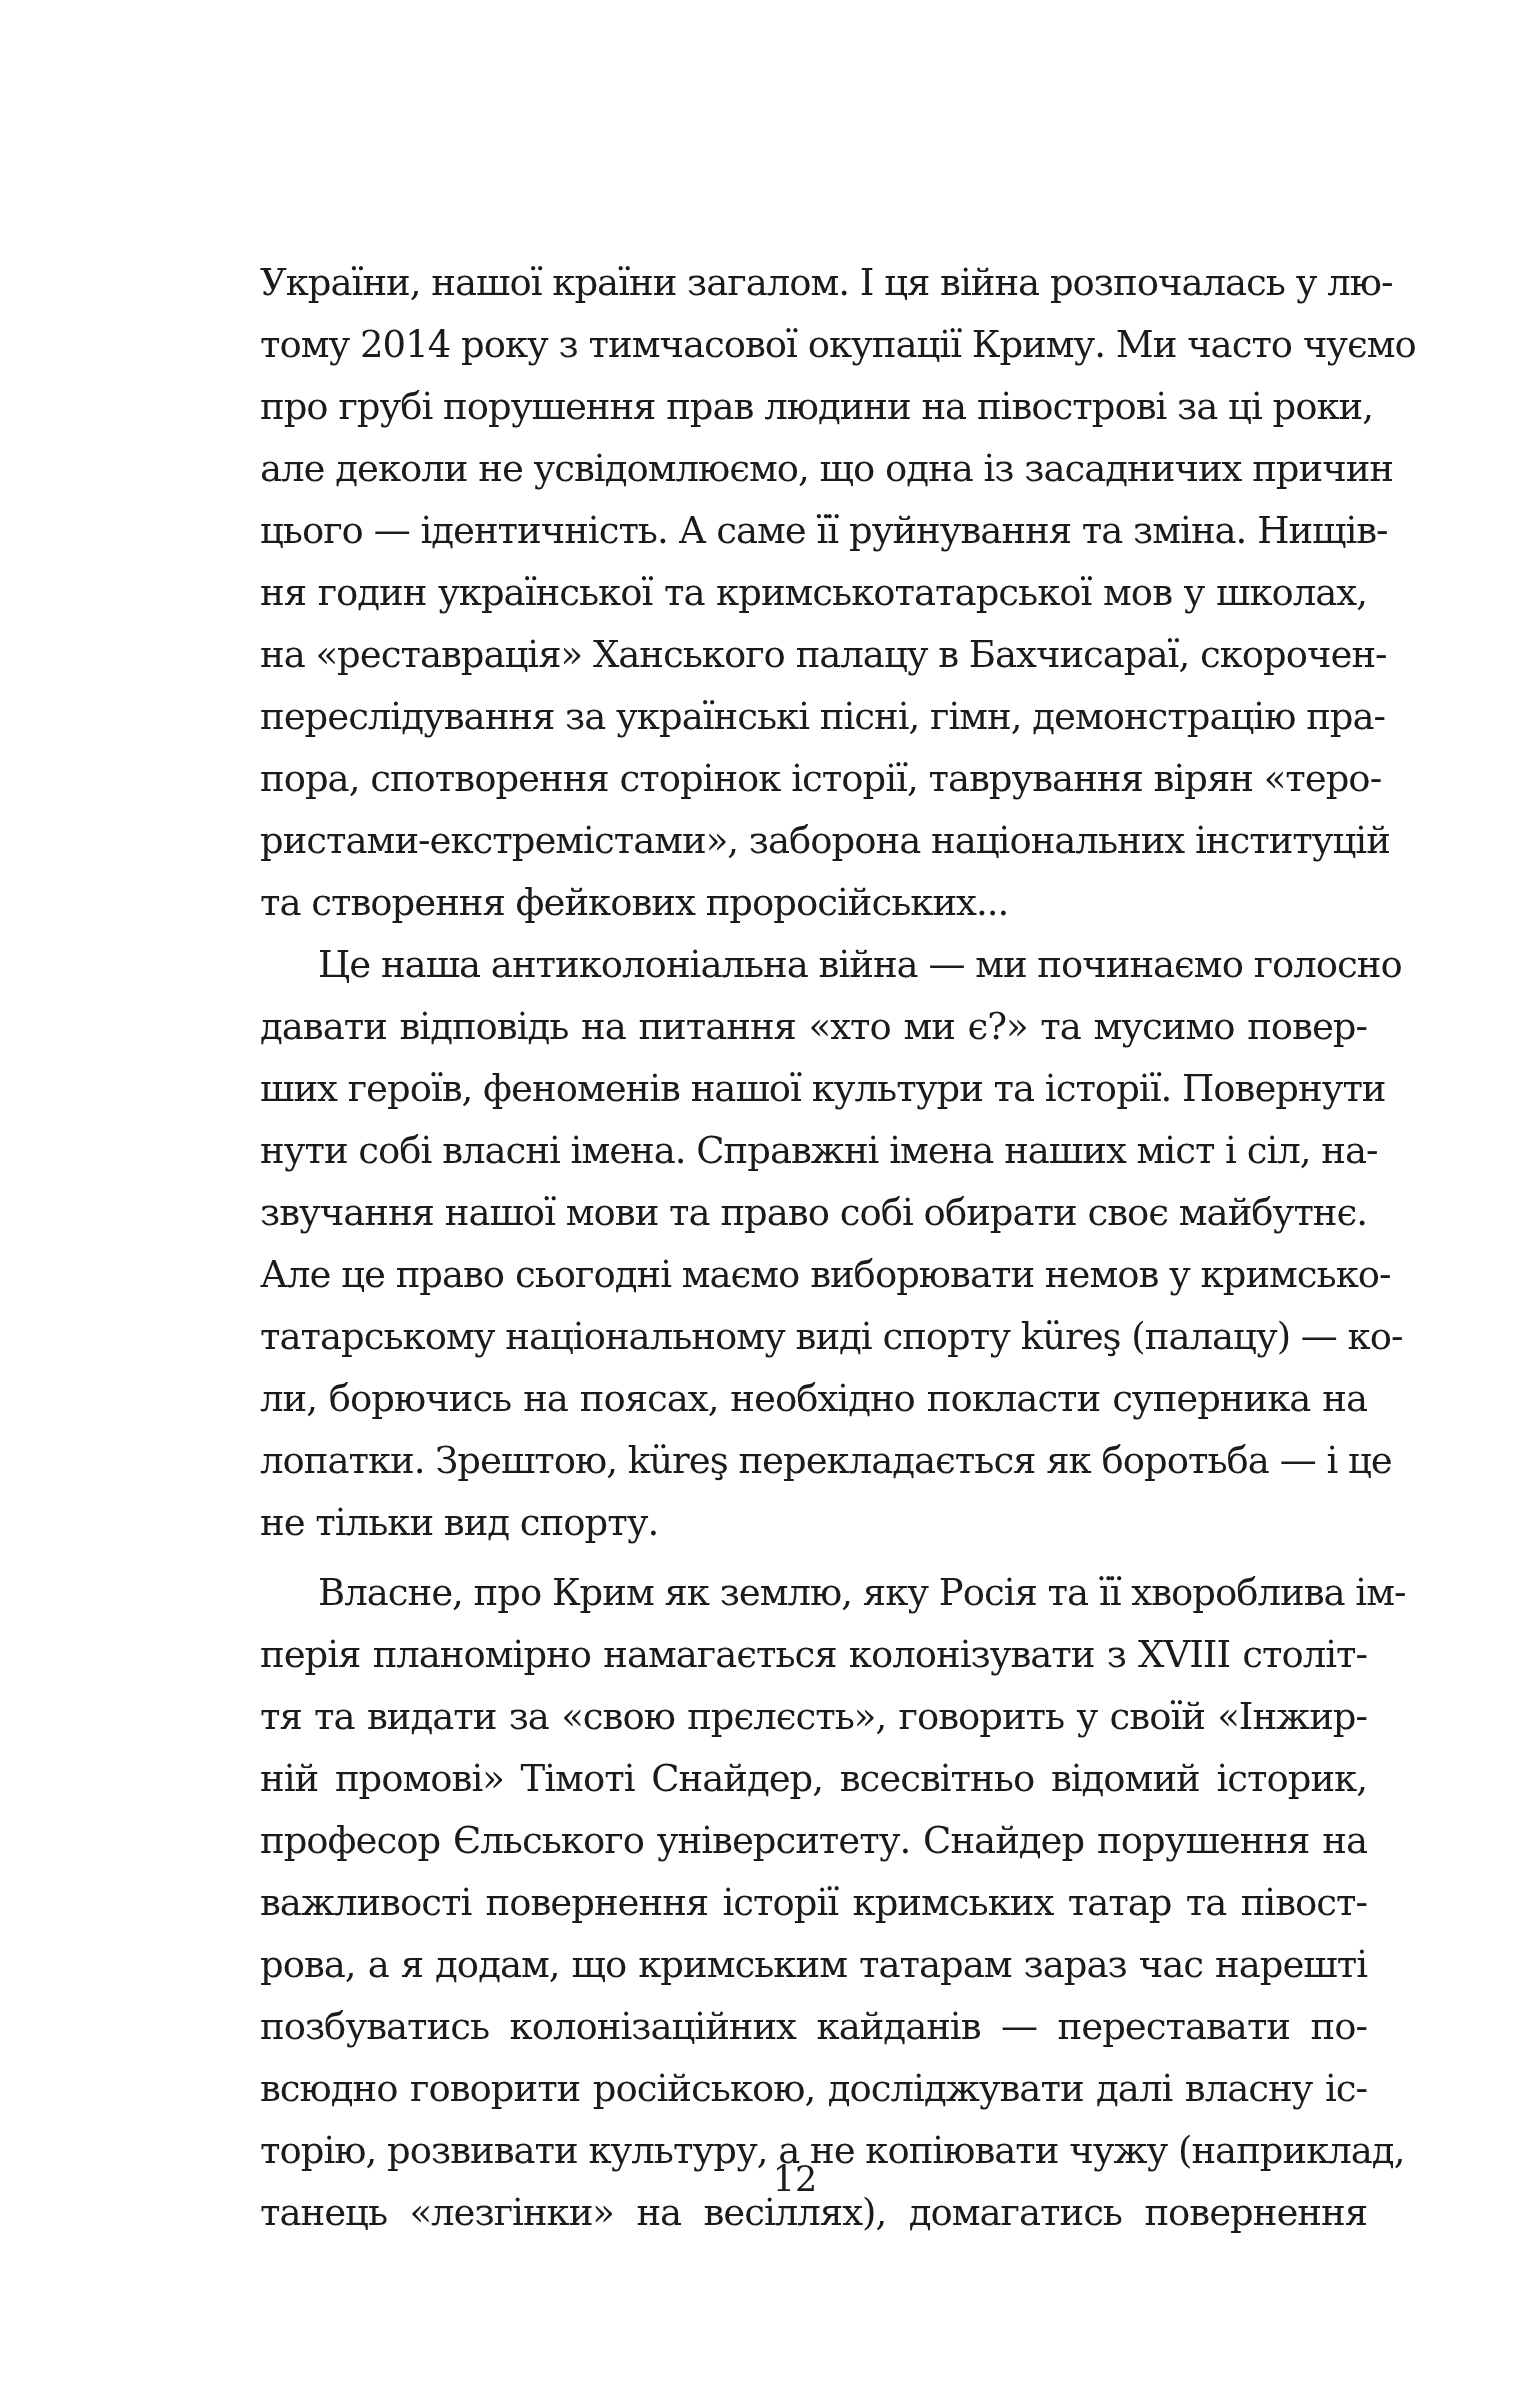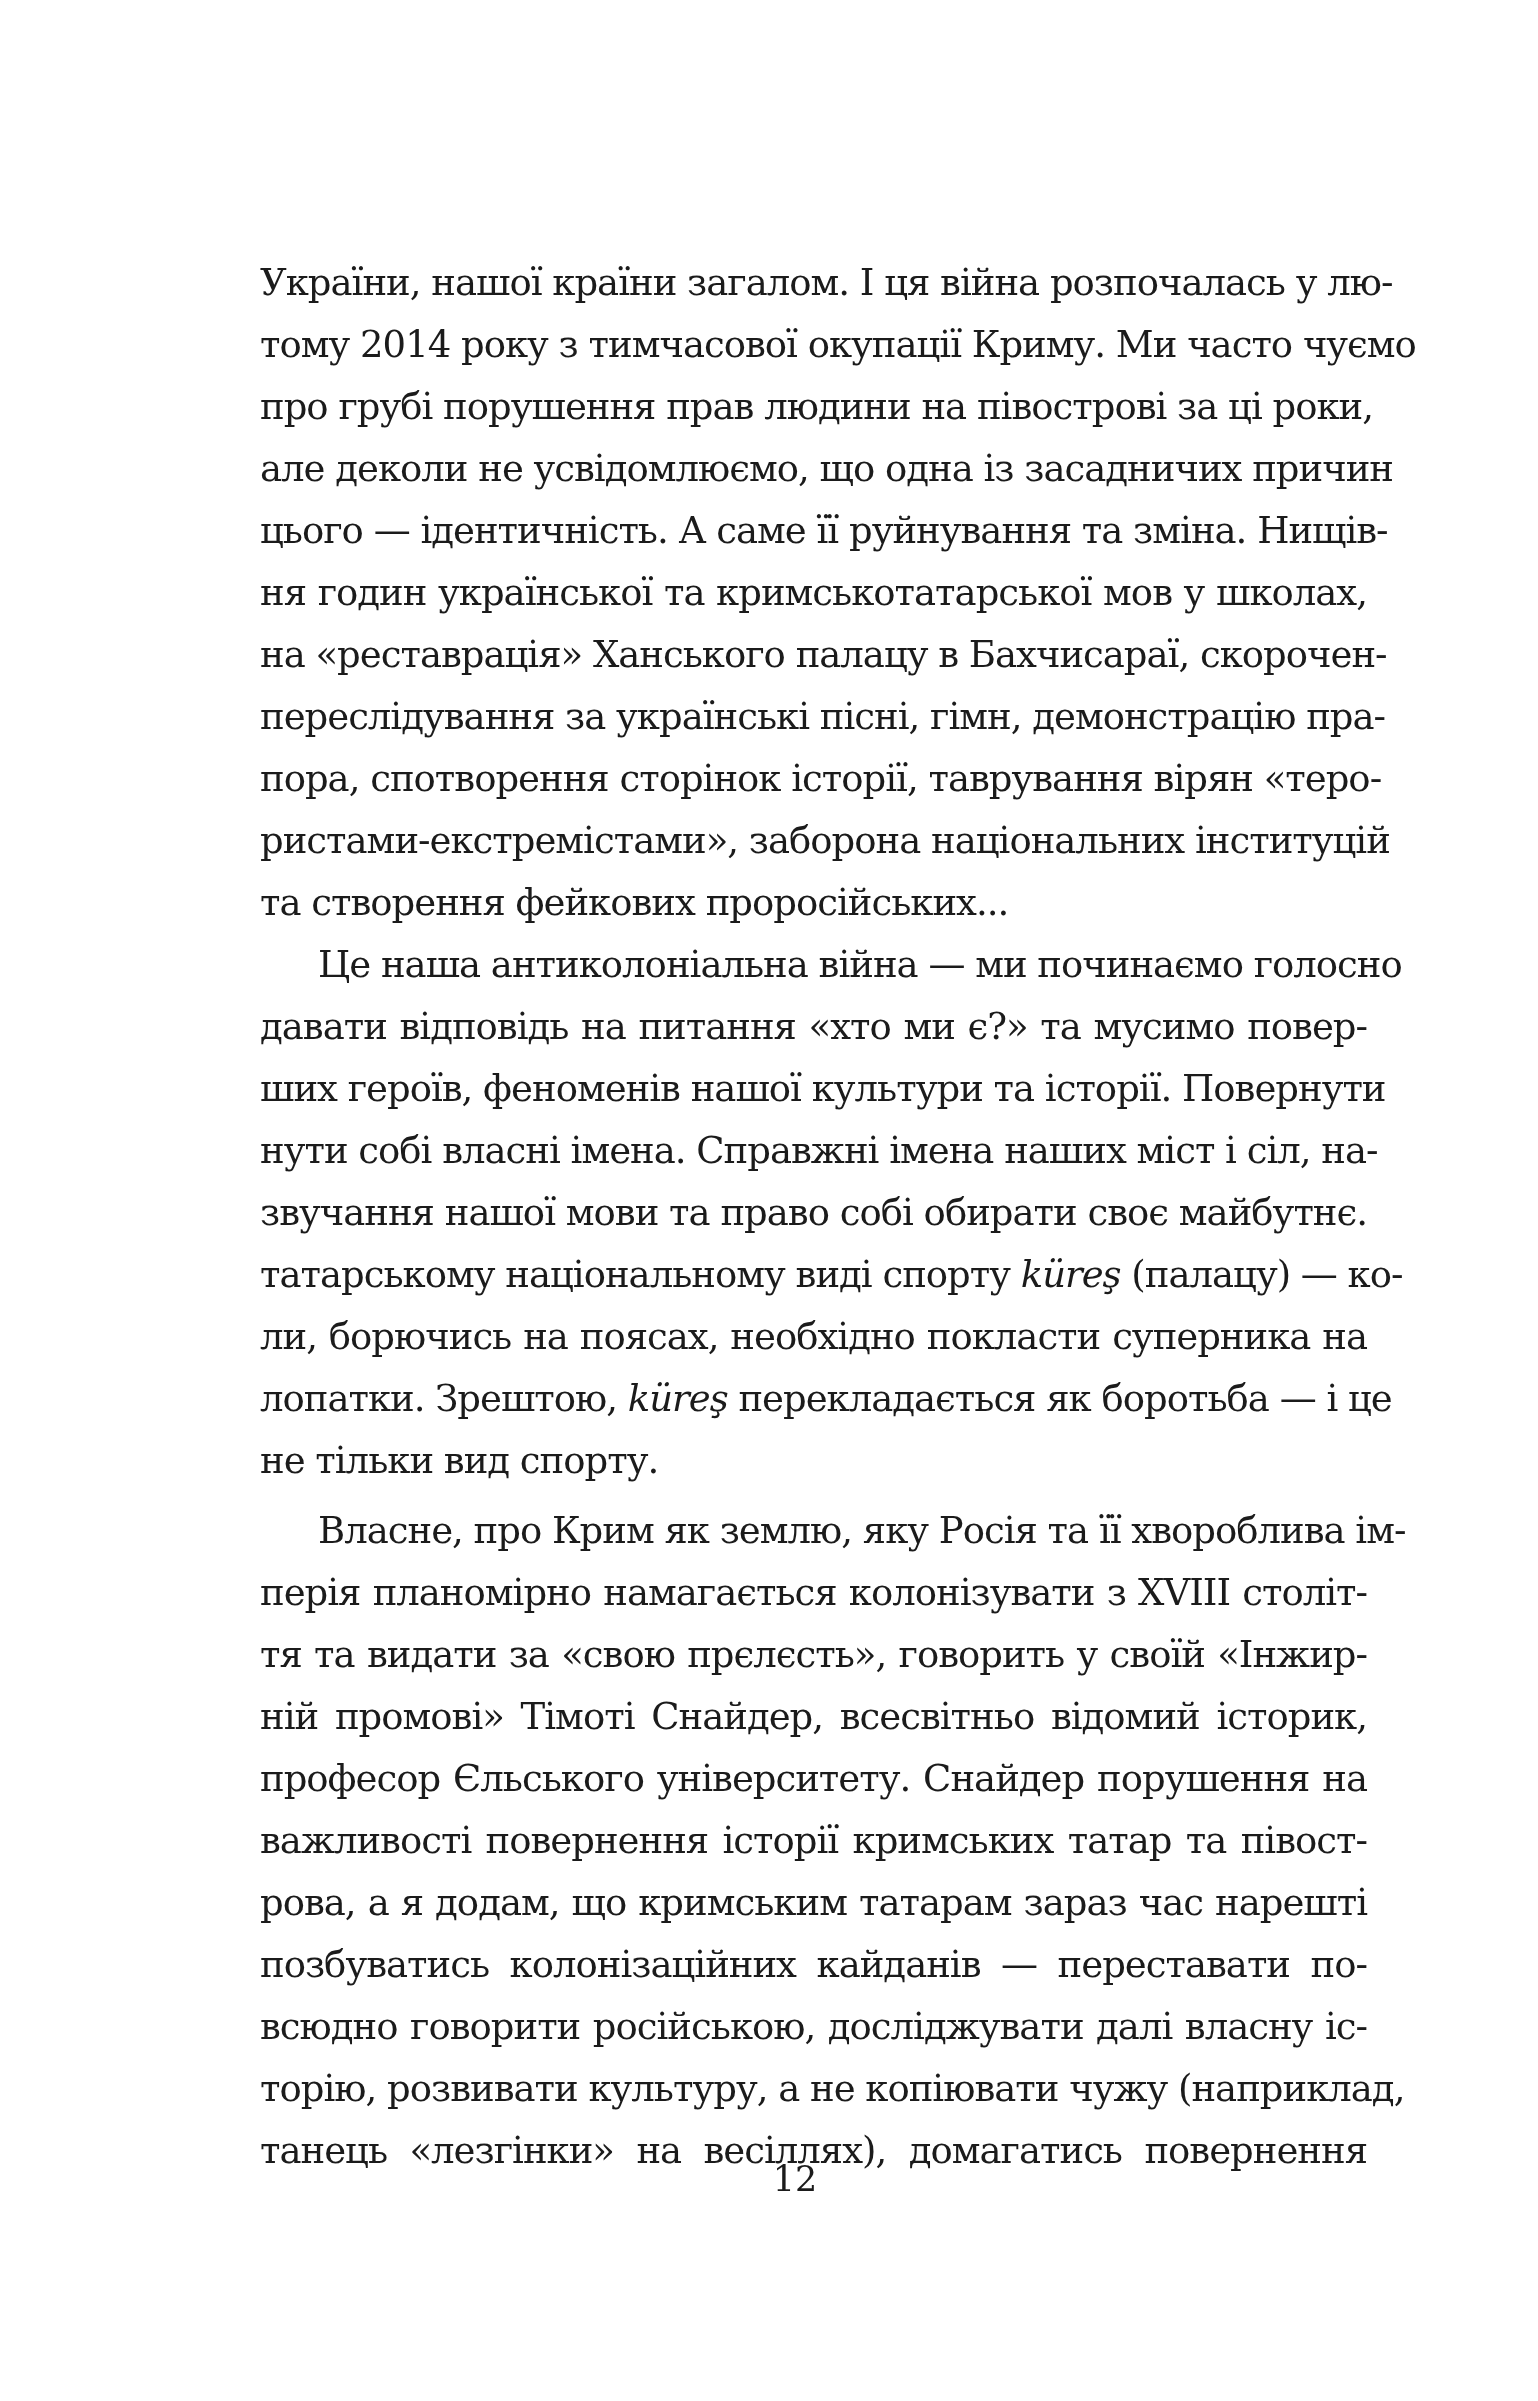--- a/index.html
+++ b/index.html
@@ -43,21 +43,20 @@
     text-align-last: left;
   }
   .line.indent {
     padding-left: 58px;
   }
   .para-gap {
     display: block;
     height: 8px;
   }
   .line .it {
-    font-style: italic;
   }
   .page-number {
     position: absolute;
     left: 0;
     width: 1538px;
     top: 2155px;
     text-align: center;
     font-family: "DejaVu Serif", "Liberation Serif", serif;
     font-size: 35px;
     line-height: 48px;
@@ -82,20 +81,21 @@
     <span class="line">переслідування за українські пісні, гімн, демонстрацію пра-</span>
     <span class="line">пора, спотворення сторінок історії, таврування вірян «теро-</span>
     <span class="line">ристами-екстремістами», заборона національних інституцій</span>
     <span class="line last">та створення фейкових проросійських...</span>
 
     <span class="line indent">Це наша антиколоніальна війна — ми починаємо голосно</span>
     <span class="line">давати відповідь на питання «хто ми є?» та мусимо повер-</span>
     <span class="line">ших героїв, феноменів нашої культури та історії. Повернути</span>
     <span class="line">нути собі власні імена. Справжні імена наших міст і сіл, на-</span>
     <span class="line">звучання нашої мови та право собі обирати своє майбутнє.</span>
+    <span class="line">Але це право сьогодні маємо виборювати немов у кримсько-</span>
     <span class="line"><span>татарському національному виді спорту </span><span class="it">küreş</span><span> (палацу) — ко-</span></span>
     <span class="line">ли, борючись на поясах, необхідно покласти суперника на</span>
     <span class="line"><span>лопатки. Зрештою, </span><span class="it">küreş</span><span> перекладається як боротьба — і це</span></span>
     <span class="line last">не тільки вид спорту.</span>
 
     <span class="para-gap"></span>
 
     <span class="line indent">Власне, про Крим як землю, яку Росія та її хвороблива ім-</span>
     <span class="line">перія планомірно намагається колонізувати з XVIII століт-</span>
     <span class="line">тя та видати за «свою прєлєсть», говорить у своїй «Інжир-</span>

